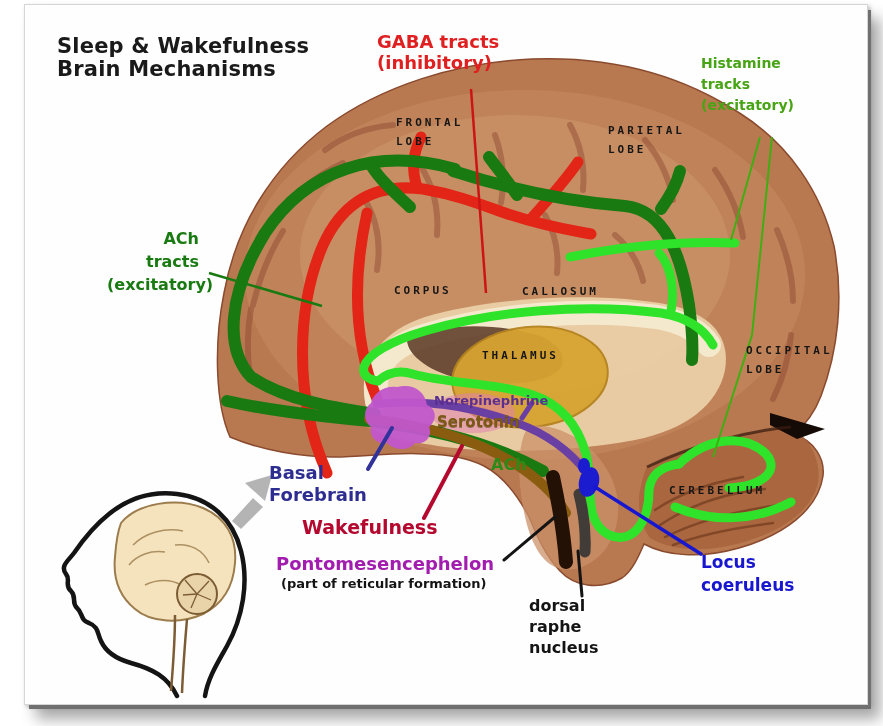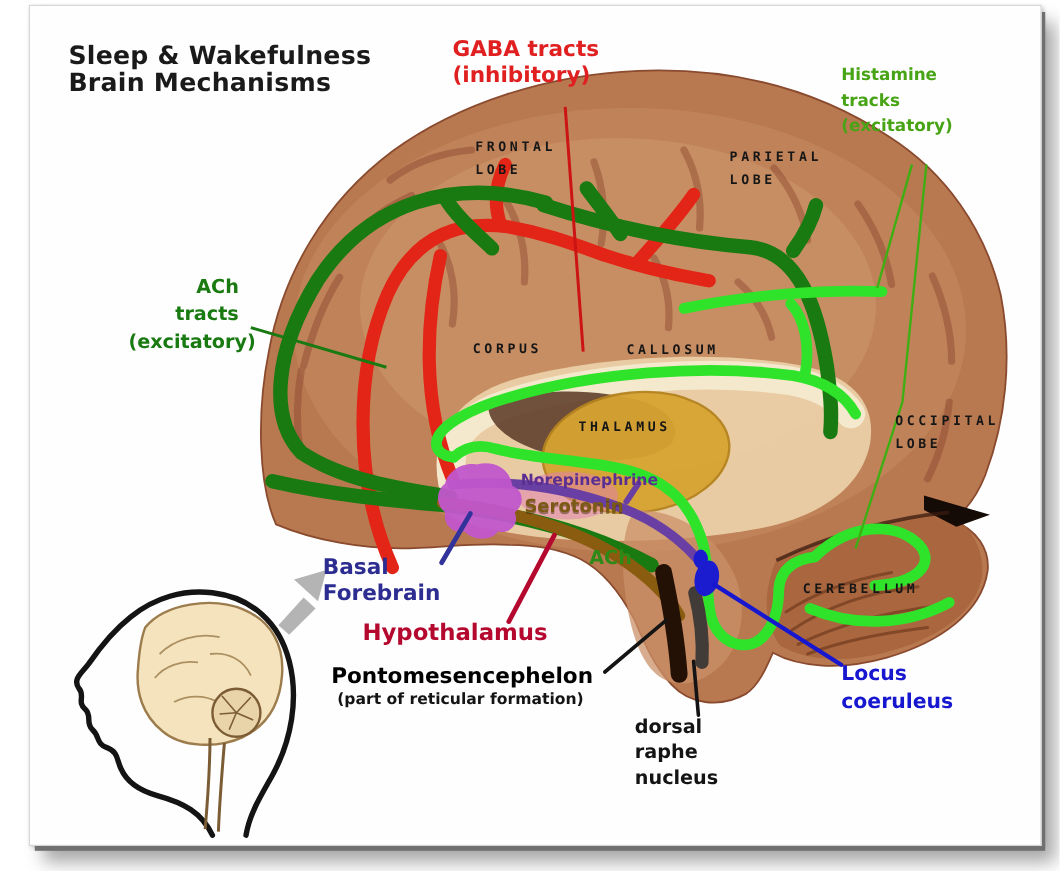--- a/index.html
+++ b/index.html
@@ -21,21 +21,21 @@
   .corpus{left:369px;top:276px;}
   .callosum{left:497px;top:277px;}
   .thalamus{left:457px;top:341px;}
   .occipital{left:721px;top:336px;}
   .cereb{left:644px;top:476px;}
   .norepi{left:409px;top:388px;font-size:13px;color:#5b2f91;}
   .sero{left:412px;top:408px;font-size:15px;color:#7a5a14;text-shadow:0 1px 0 rgba(60,40,0,.45);}
   .achsmall{left:466px;top:450px;font-size:16px;color:#2d8a17;}
   .basal{left:244px;top:457px;width:124px;font-size:18px;line-height:22px;color:#2d2d91;}
   .hypo{left:277px;top:511px;font-size:19px;color:#b5082e;}
-  .ponto1{left:251px;top:548px;font-size:18px;color:#000000;}
+  .ponto1{left:251px;top:548px;font-size:18px;color:#a21caf;}
   .ponto2{left:256px;top:571px;font-size:13px;color:#141414;}
   .raphe{left:504px;top:590px;width:100px;font-size:16px;line-height:21px;color:#141414;}
   .locus{left:676px;top:546px;font-size:17px;line-height:23px;color:#1717cf;}
 </style>
 </head>
 <body>
 
 <div class="stage">
   <div class="card">
 
@@ -215,21 +215,21 @@
 
     <div class="lbl norepi">Norepinephrine</div>
     <div class="lbl sero">Serotonin</div>
     <div class="lbl achsmall">ACh</div>
 
     <div class="lbl basal">
       <div>Basal</div>
       <div>Forebrain</div>
     </div>
 
-    <div class="lbl hypo">Hypothalamus</div>
+    <div class="lbl hypo">Wakefulness</div>
 
     <div class="lbl ponto1">Pontomesencephelon</div>
     <div class="lbl ponto2">(part of reticular formation)</div>
 
     <div class="lbl raphe">
       <div>dorsal</div>
       <div>raphe</div>
       <div>nucleus</div>
     </div>
 

